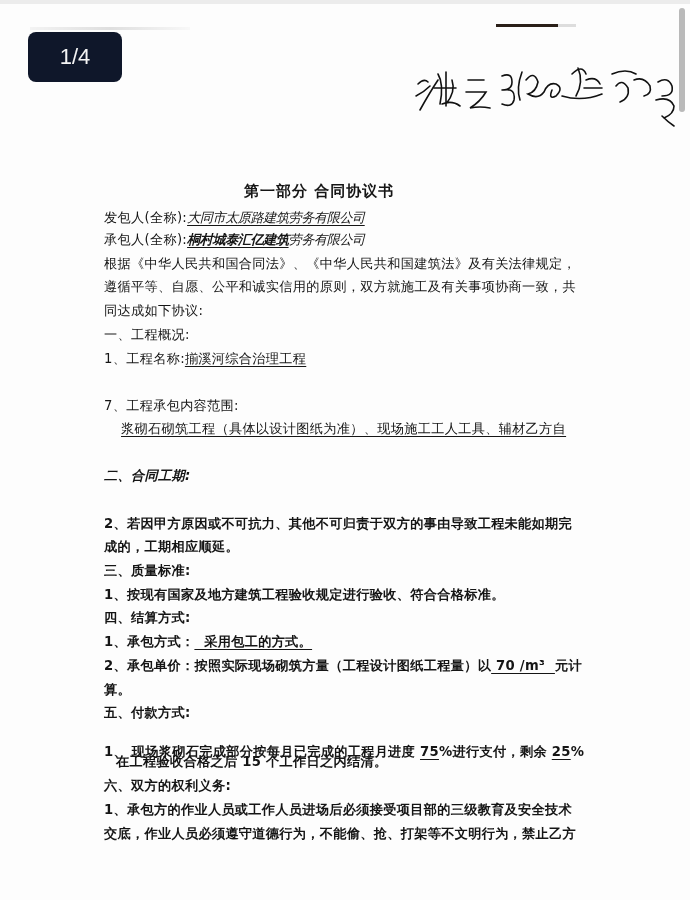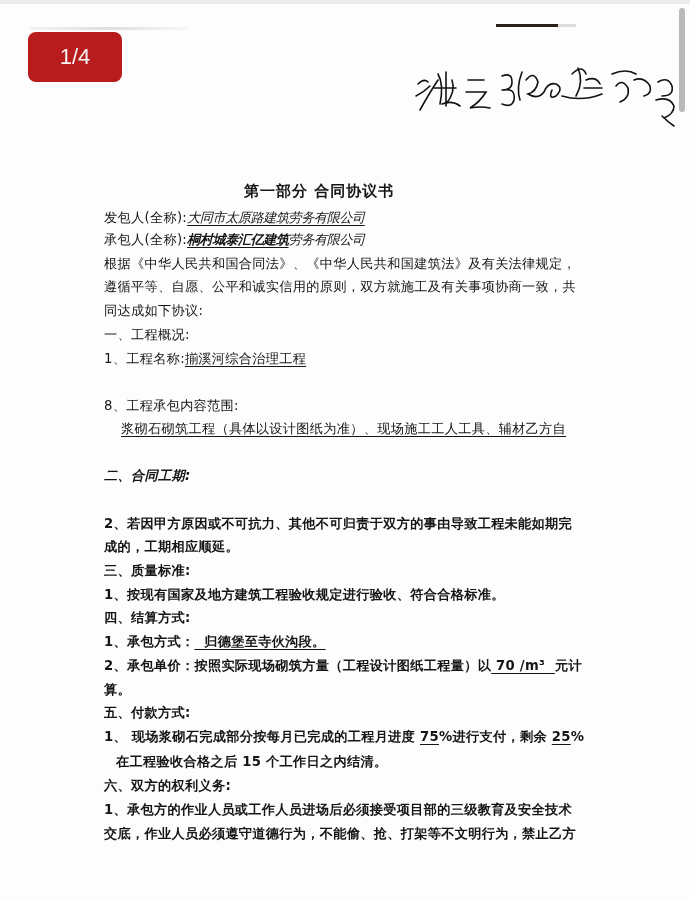--- a/index.html
+++ b/index.html
@@ -5,21 +5,21 @@
   html, body { margin:0; padding:0; }
   body {
     width:690px; height:900px; overflow:hidden; position:relative;
     background:#fdfdfd;
     font-family: "DejaVu Sans", sans-serif;
     color:#151515;
   }
   .topbar { position:absolute; left:0; top:0; width:690px; height:4px; background:#ececec; }
   .page-badge {
     position:absolute; left:28px; top:32px; width:94px; height:50px;
-    background:#b91c1c; border-radius:8px;
+    background:#0f172a; border-radius:8px;
     color:#f4f4f4; font-size:22px; line-height:50px; text-align:center;
     font-family: "Liberation Sans", sans-serif;
   }
   .scan-smudge { position:absolute; left:30px; top:27px; width:160px; height:3px;
     background:linear-gradient(90deg, rgba(0,0,0,0.04), rgba(0,0,0,0.12), rgba(0,0,0,0.02)); }
   .dark-line { position:absolute; left:496px; top:24px; width:62px; height:3px; background:#2a1f18; }
   .dark-line-tail { position:absolute; left:558px; top:24px; width:18px; height:3px; background:#ddd; }
   .scrollbar { position:absolute; left:679px; top:8px; width:6px; height:104px; background:#b9b9b9; border-radius:3px; }
   .signature { position:absolute; left:412px; top:44px; width:270px; height:90px; }
 
@@ -67,41 +67,41 @@
   </div>
 
   <div class="line" style="top:255px;">根据《中华人民共和国合同法》、《中华人民共和国建筑法》及有关法律规定，</div>
   <div class="line" style="top:278px;">遵循平等、自愿、公平和诚实信用的原则，双方就施工及有关事项协商一致，共</div>
   <div class="line" style="top:302px;">同达成如下协议:</div>
 
   <div class="line" style="top:326px;">一、工程概况:</div>
   <div class="line" style="top:350px;">
     <span>1、工程名称:</span><span class="u">揃溪河综合治理工程</span>
   </div>
-  <div class="line" style="top:397px;">8、工程承包内容范围:</div>
+  <div class="line" style="top:397px;">7、工程承包内容范围:</div>
   <div class="line indent u" style="top:420px;">浆砌石砌筑工程（具体以设计图纸为准）、现场施工工人工具、辅材乙方自</div>
 
   <div class="line bold" style="top:467px;font-style:italic;">二、合同工期:</div>
   <div class="line bold" style="top:515px;">2、若因甲方原因或不可抗力、其他不可归责于双方的事由导致工程未能如期完</div>
   <div class="line bold" style="top:538px;">成的，工期相应顺延。</div>
 
   <div class="line bold" style="top:562px;">三、质量标准:</div>
   <div class="line bold" style="top:586px;">1、按现有国家及地方建筑工程验收规定进行验收、符合合格标准。</div>
 
   <div class="line bold" style="top:609px;">四、结算方式:</div>
   <div class="line bold" style="top:633px;">
-    <span>1、承包方式：</span><span class="u" style="white-space:pre;">  归德堡至寺伙沟段。</span>
+    <span>1、承包方式：</span><span class="u" style="white-space:pre;">  采用包工的方式。</span>
   </div>
   <div class="line bold" style="top:657px;">
     <span>2、承包单价：按照实际现场砌筑方量（工程设计图纸工程量）以</span><span class="u" style="white-space:pre;"> 70 /m³  </span><span>元计</span>
   </div>
   <div class="line bold" style="top:681px;">算。</div>
 
   <div class="line bold" style="top:704px;">五、付款方式:</div>
-  <div class="line bold" style="top:728px;text-align:center;">
+  <div class="line bold" style="top:743px;text-align:center;">
     <span>1、 现场浆砌石完成部分按每月已完成的工程月进度 </span><span class="u">75</span><span>%进行支付，剩余 </span><span class="u">25</span><span>%</span>
   </div>
   <div class="line bold indent" style="top:753px; left:116px;">在工程验收合格之后 15 个工作日之内结清。</div>
 
   <div class="line bold" style="top:777px;">六、双方的权利义务:</div>
   <div class="line bold" style="top:801px;">1、承包方的作业人员或工作人员进场后必须接受项目部的三级教育及安全技术</div>
   <div class="line bold" style="top:825px;">交底，作业人员必须遵守道德行为，不能偷、抢、打架等不文明行为，禁止乙方</div>
 </div>
 
 <div class="page-badge">1/4</div>

